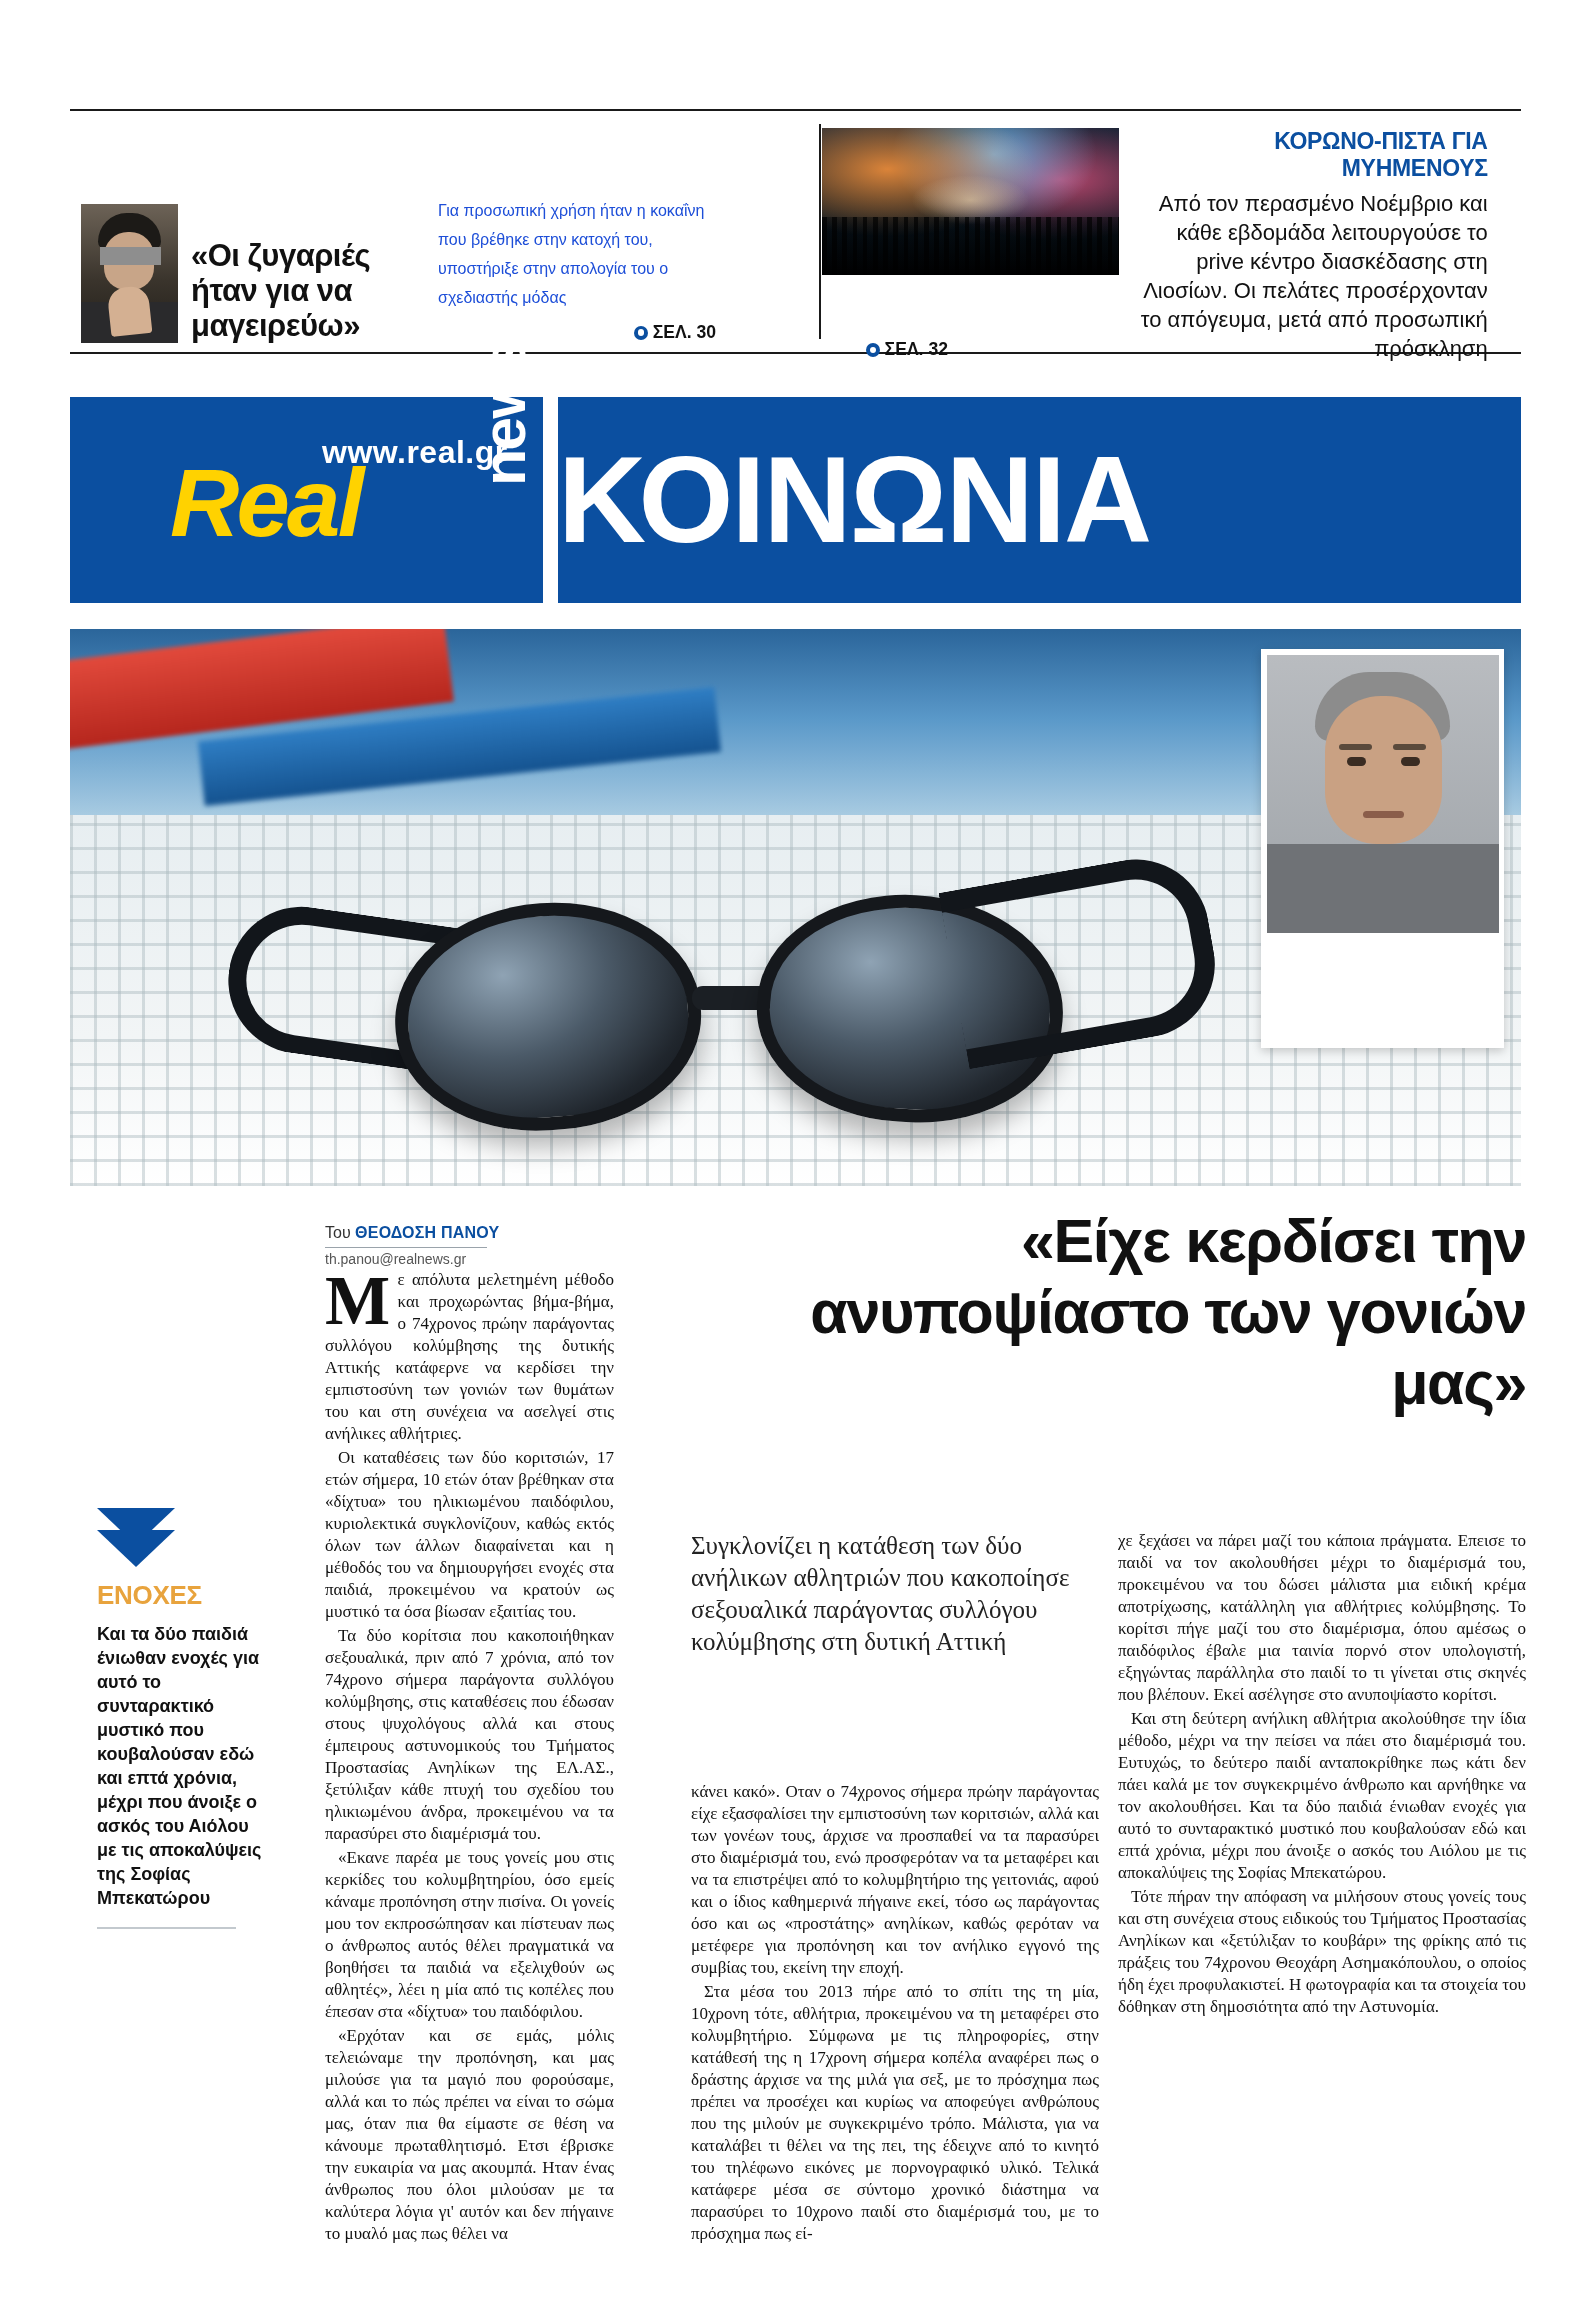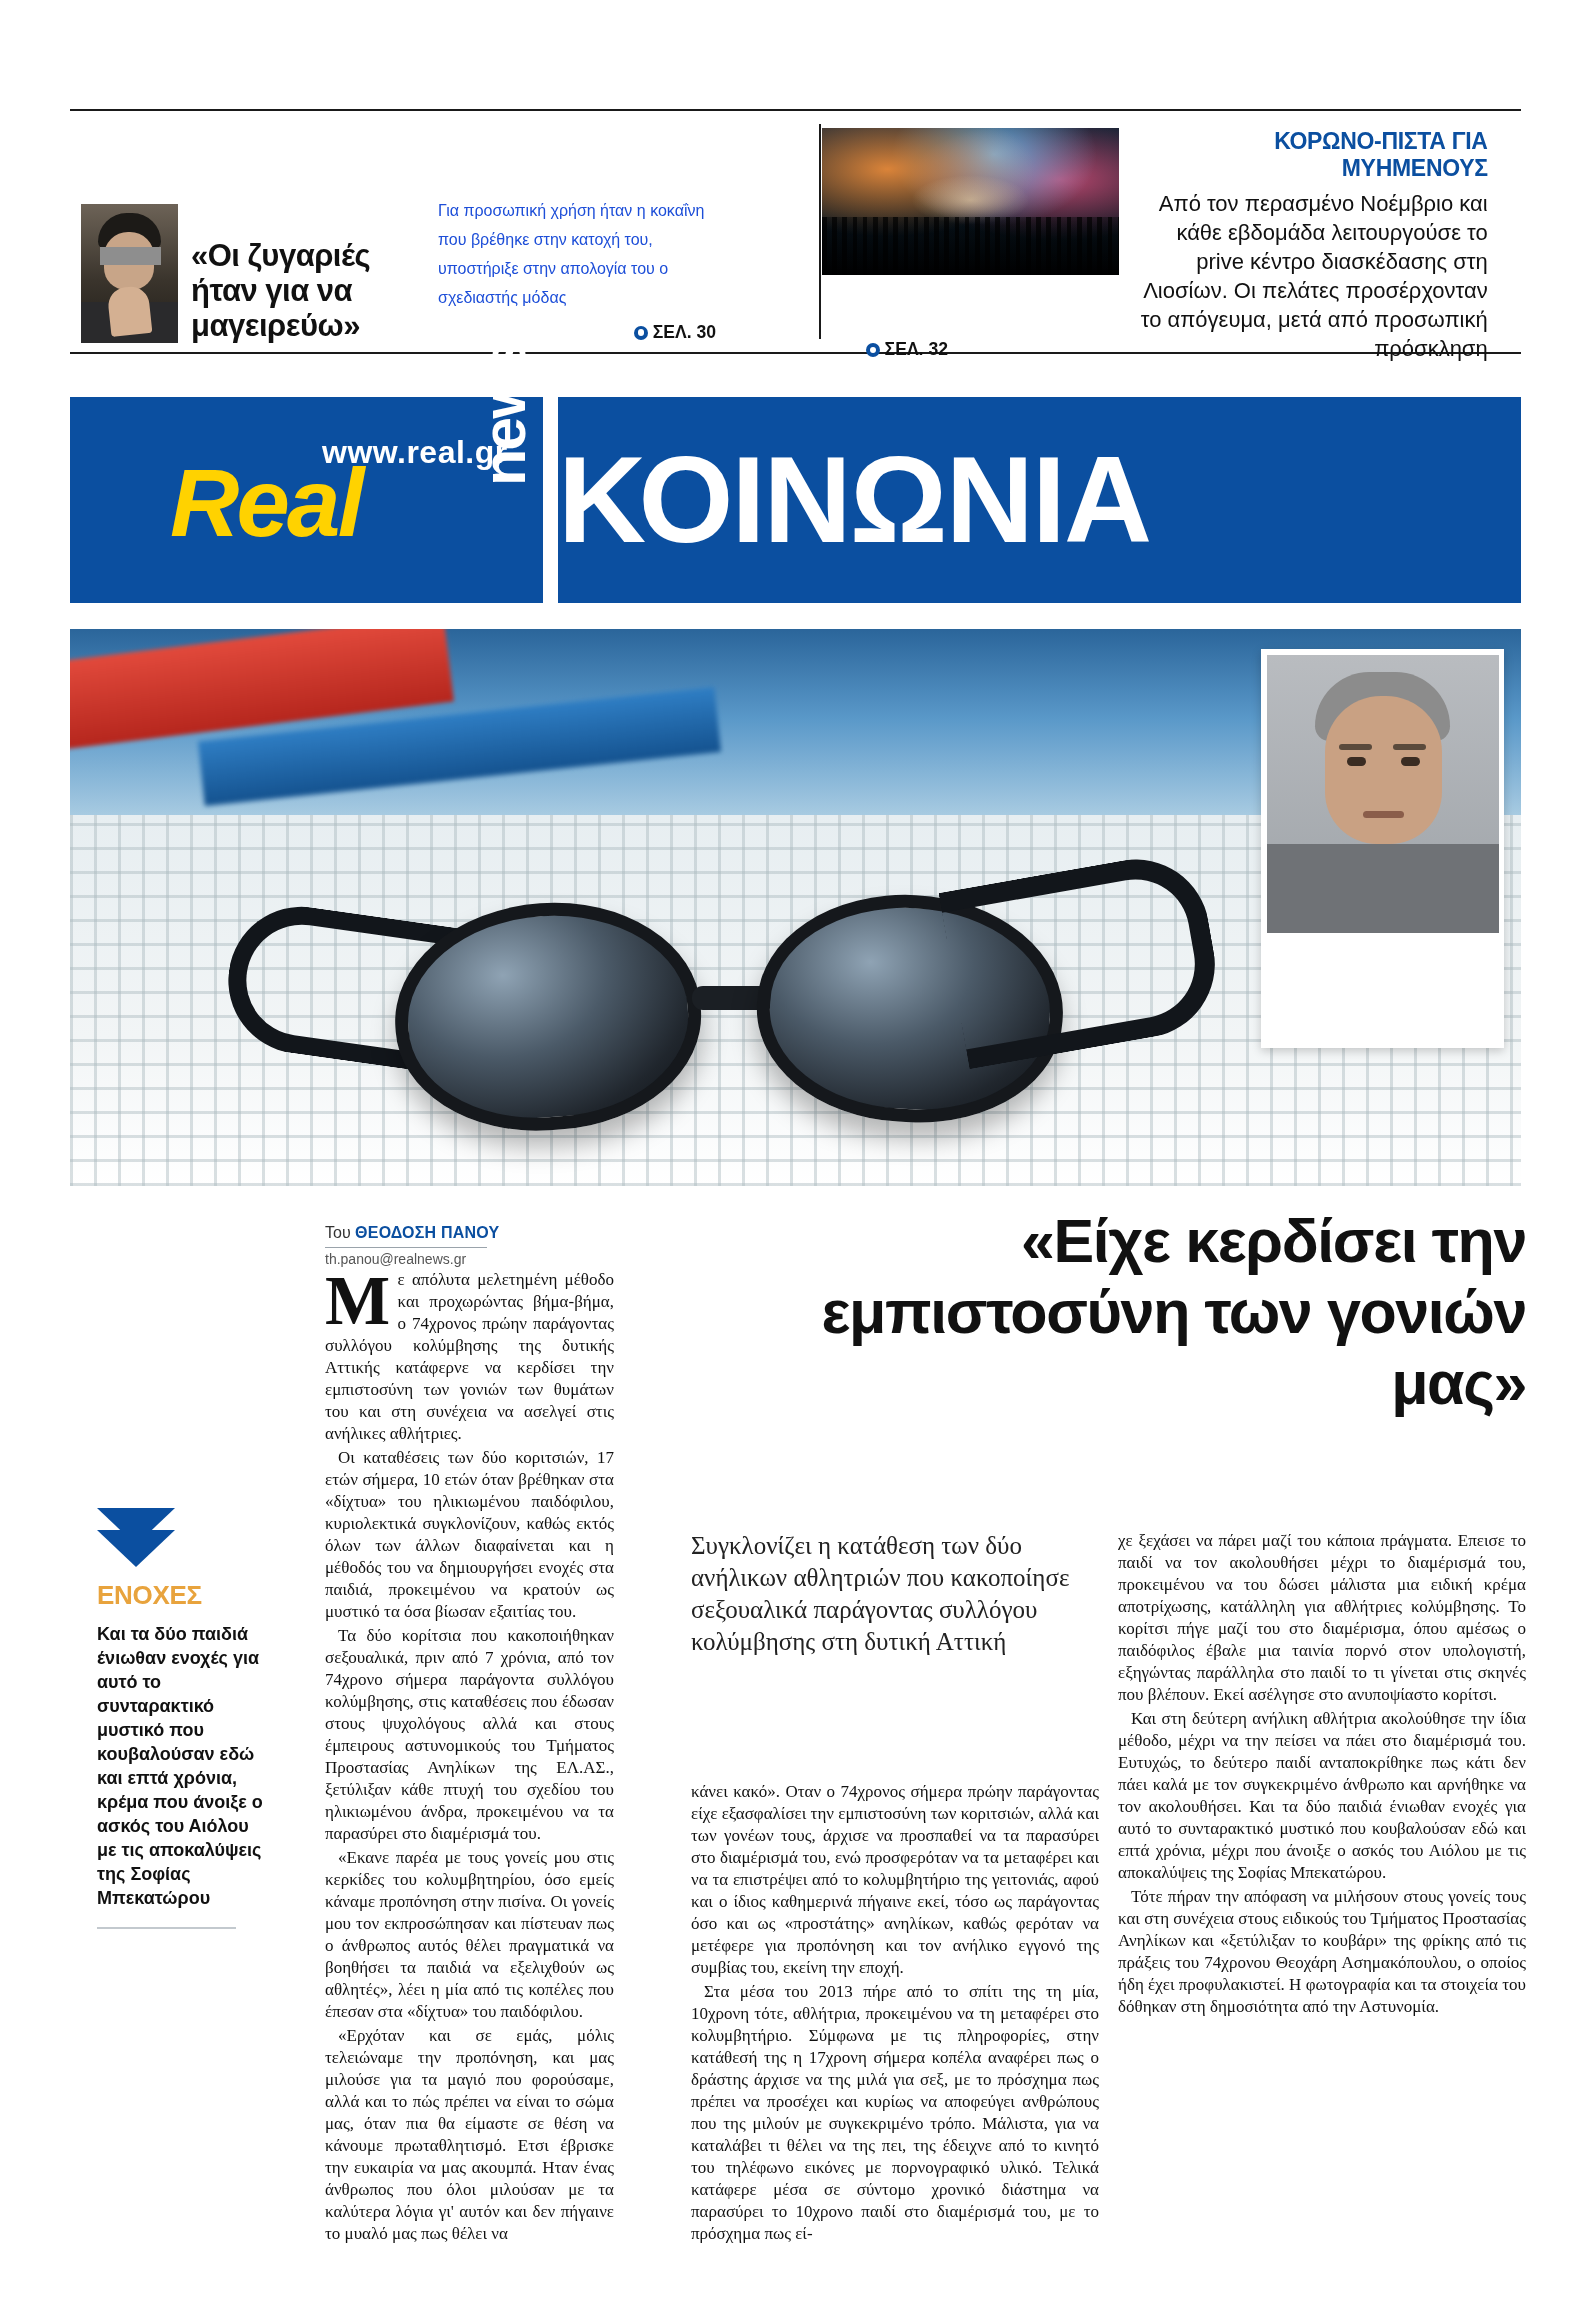--- a/index.html
+++ b/index.html
@@ -601,21 +601,21 @@
       </div>
     </div>
   </div>
 
   <div class="byline">
     <div class="b1"><span>Του </span><b>ΘΕΟΔΟΣΗ ΠΑΝΟΥ</b></div>
     <div class="rule"></div>
     <div class="b2">th.panou@realnews.gr</div>
   </div>
 
-  <div class="headline">«Είχε κερδίσει την εμπιστοσύνη των γονιών μας»</div>
+  <div class="headline">«Είχε κερδίσει την ανυποψίαστο των γονιών μας»</div>
 
   <div class="standfirst">Συγκλονίζει η κατάθεση των δύο ανήλικων αθλητριών που κακοποίησε σεξουαλικά παράγοντας συλλόγου κολύμβησης στη δυτική Αττική</div>
 
   <div class="col" id="col1">
     <p class="first"><span class="dropcap">Μ</span><span>ε απόλυτα μελετημένη μέθοδο και προχωρώντας βήμα-βήμα, ο 74χρονος πρώην παράγοντας συλλόγου κολύμβησης της δυτικής Αττικής κατάφερνε να κερδίσει την εμπιστοσύνη των γονιών των θυμάτων του και στη συνέχεια να ασελγεί στις ανήλικες αθλήτριες.</span></p>
     <p>Οι καταθέσεις των δύο κοριτσιών, 17 ετών σήμερα, 10 ετών όταν βρέθηκαν στα «δίχτυα» του ηλικιωμένου παιδόφιλου, κυριολεκτικά συγκλονίζουν, καθώς εκτός όλων των άλλων διαφαίνεται και η μέθοδός του να δημιουργήσει ενοχές στα παιδιά, προκειμένου να κρατούν ως μυστικό τα όσα βίωσαν εξαιτίας του.</p>
     <p>Τα δύο κορίτσια που κακοποιήθηκαν σεξουαλικά, πριν από 7 χρόνια, από τον 74χρονο σήμερα παράγοντα συλλόγου κολύμβησης, στις καταθέσεις που έδωσαν στους ψυχολόγους αλλά και στους έμπειρους αστυνομικούς του Τμήματος Προστασίας Ανηλίκων της ΕΛ.ΑΣ., ξετύλιξαν κάθε πτυχή του σχεδίου του ηλικιωμένου άνδρα, προκειμένου να τα παρασύρει στο διαμέρισμά του.</p>
     <p>«Εκανε παρέα με τους γονείς μου στις κερκίδες του κολυμβητηρίου, όσο εμείς κάναμε προπόνηση στην πισίνα. Οι γονείς μου τον εκπροσώπησαν και πίστευαν πως ο άνθρωπος αυτός θέλει πραγματικά να βοηθήσει τα παιδιά να εξελιχθούν ως αθλητές», λέει η μία από τις κοπέλες που έπεσαν στα «δίχτυα» του παιδόφιλου.</p>
     <p>«Ερχόταν και σε εμάς, μόλις τελειώναμε την προπόνηση, και μας μιλούσε για τα μαγιό που φορούσαμε, αλλά και το πώς πρέπει να είναι το σώμα μας, όταν πια θα είμαστε σε θέση να κάνουμε πρωταθλητισμό. Ετσι έβρισκε την ευκαιρία να μας ακουμπά. Ηταν ένας άνθρωπος που όλοι μιλούσαν με τα καλύτερα λόγια γι' αυτόν και δεν πήγαινε το μυαλό μας πως θέλει να</p>
   </div>
@@ -630,18 +630,18 @@
     <p>Και στη δεύτερη ανήλικη αθλήτρια ακολούθησε την ίδια μέθοδο, μέχρι να την πείσει να πάει στο διαμέρισμά του. Ευτυχώς, το δεύτερο παιδί ανταποκρίθηκε πως κάτι δεν πάει καλά με τον συγκεκριμένο άνθρωπο και αρνήθηκε να τον ακολουθήσει. Και τα δύο παιδιά ένιωθαν ενοχές για αυτό το συνταρακτικό μυστικό που κουβαλούσαν εδώ και επτά χρόνια, μέχρι που άνοιξε ο ασκός του Αιόλου με τις αποκαλύψεις της Σοφίας Μπεκατώρου.</p>
     <p>Τότε πήραν την απόφαση να μιλήσουν στους γονείς τους και στη συνέχεια στους ειδικούς του Τμήματος Προστασίας Ανηλίκων και «ξετύλιξαν το κουβάρι» της φρίκης από τις πράξεις του 74χρονου Θεοχάρη Ασημακόπουλου, ο οποίος ήδη έχει προφυλακιστεί. Η φωτογραφία και τα στοιχεία του δόθηκαν στη δημοσιότητα από την Αστυνομία.</p>
   </div>
 
   <div class="sidebar">
     <div class="chevrons">
       <div class="chev c1"></div>
       <div class="chev c2"></div>
     </div>
     <div class="sidebar-title">ΕΝΟΧΕΣ</div>
-    <div class="sidebar-text">Και τα δύο παιδιά ένιωθαν ενοχές για αυτό το συνταρακτικό μυστικό που κουβαλούσαν εδώ και επτά χρόνια, κρέμα που άνοιξε ο ασκός του Αιόλου με τις αποκαλύψεις της Σοφίας Μπεκατώρου</div>
+    <div class="sidebar-text">Και τα δύο παιδιά ένιωθαν ενοχές για αυτό το συνταρακτικό μυστικό που κουβαλούσαν εδώ και επτά χρόνια, μέχρι που άνοιξε ο ασκός του Αιόλου με τις αποκαλύψεις της Σοφίας Μπεκατώρου</div>
     <div class="sidebar-rule"></div>
   </div>
 
 </div>
 
 
 </body></html>

